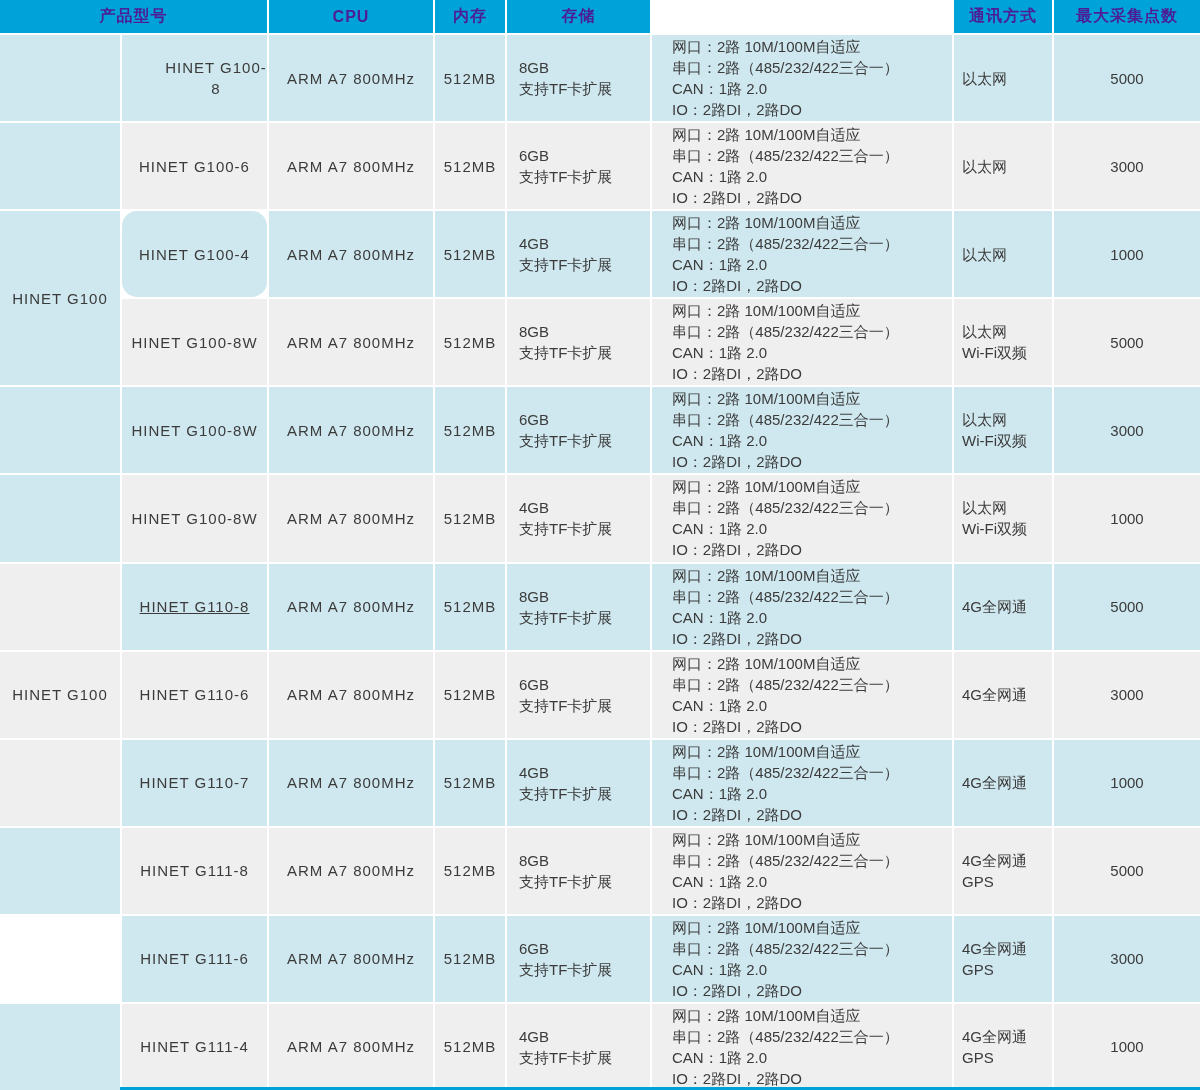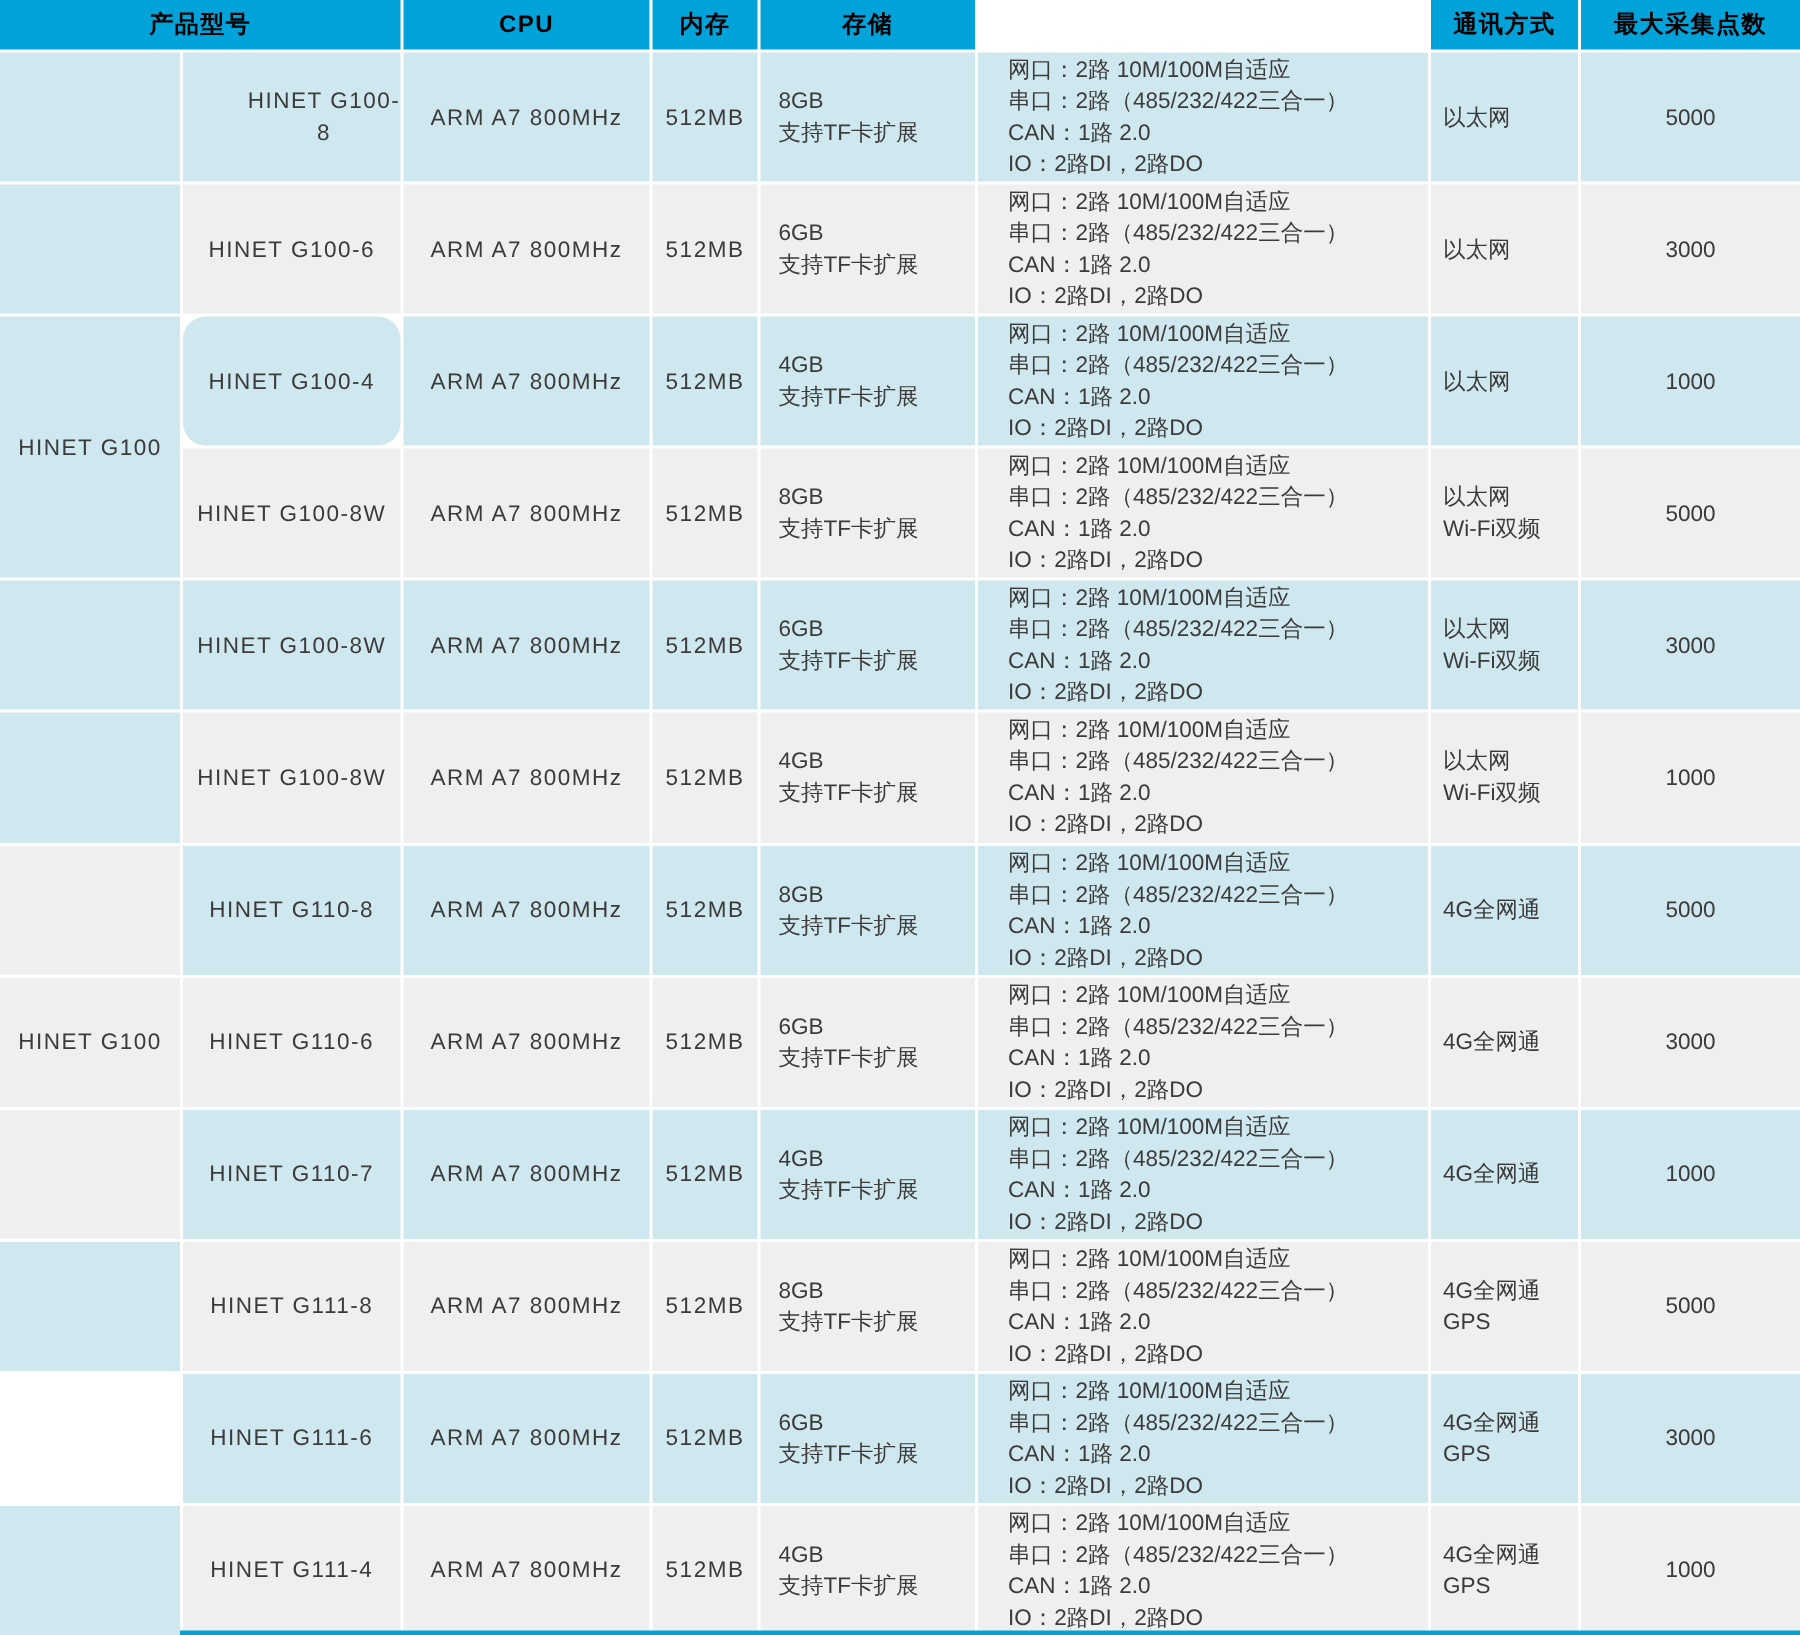--- a/index.html
+++ b/index.html
@@ -22,21 +22,21 @@
     box-sizing:border-box;
   }
   .table::after{
     content:'';
     position:absolute;left:120px;right:0;bottom:0;height:3px;
     background:var(--cyan);
   }
   .hcell{
     grid-row:1;
     background:var(--cyan);
-    color:#000000;
+    color:#4c1d95;
     font-weight:bold;
     font-size:16px;
     display:flex;align-items:center;justify-content:center;
     letter-spacing:1px;
   }
   .h0{grid-column:1 / span 2;}
   .h1{grid-column:3;} .h2{grid-column:4;} .h3{grid-column:5;}
   .h4{grid-column:6;} .h5{grid-column:7;} .h6{grid-column:8;}
   .cell{
     font-size:15px;
@@ -174,21 +174,21 @@
       <div class="line">网口：2路 10M/100M自适应</div>
       <div class="line">串口：2路（485/232/422三合一）</div>
       <div class="line">CAN：1路 2.0</div>
       <div class="line">IO：2路DI，2路DO</div>
     </div>
     <div class="cell leftal comm gray" style="grid-area: 7 / 7;">
       <div class="line">以太网</div>
       <div class="line">Wi-Fi双频</div>
     </div>
     <div class="cell mid gray" style="grid-area: 7 / 8;">1000</div>
-    <div class="cell mid mono-ish blue" style="grid-area: 8 / 2;">HINET G110-8</div>
+    <div class="cell mid mono-ish blue" style="grid-area: 8 / 2; text-decoration: underline;">HINET G110-8</div>
     <div class="cell mid mono-ish blue" style="grid-area: 8 / 3;">ARM A7 800MHz</div>
     <div class="cell mid mono-ish blue" style="grid-area: 8 / 4;">512MB</div>
     <div class="cell leftal storage blue" style="grid-area: 8 / 5;">
       <div class="line">8GB</div>
       <div class="line">支持TF卡扩展</div>
     </div>
     <div class="cell leftal iface blue" style="grid-area: 8 / 6;">
       <div class="line">网口：2路 10M/100M自适应</div>
       <div class="line">串口：2路（485/232/422三合一）</div>
       <div class="line">CAN：1路 2.0</div>

